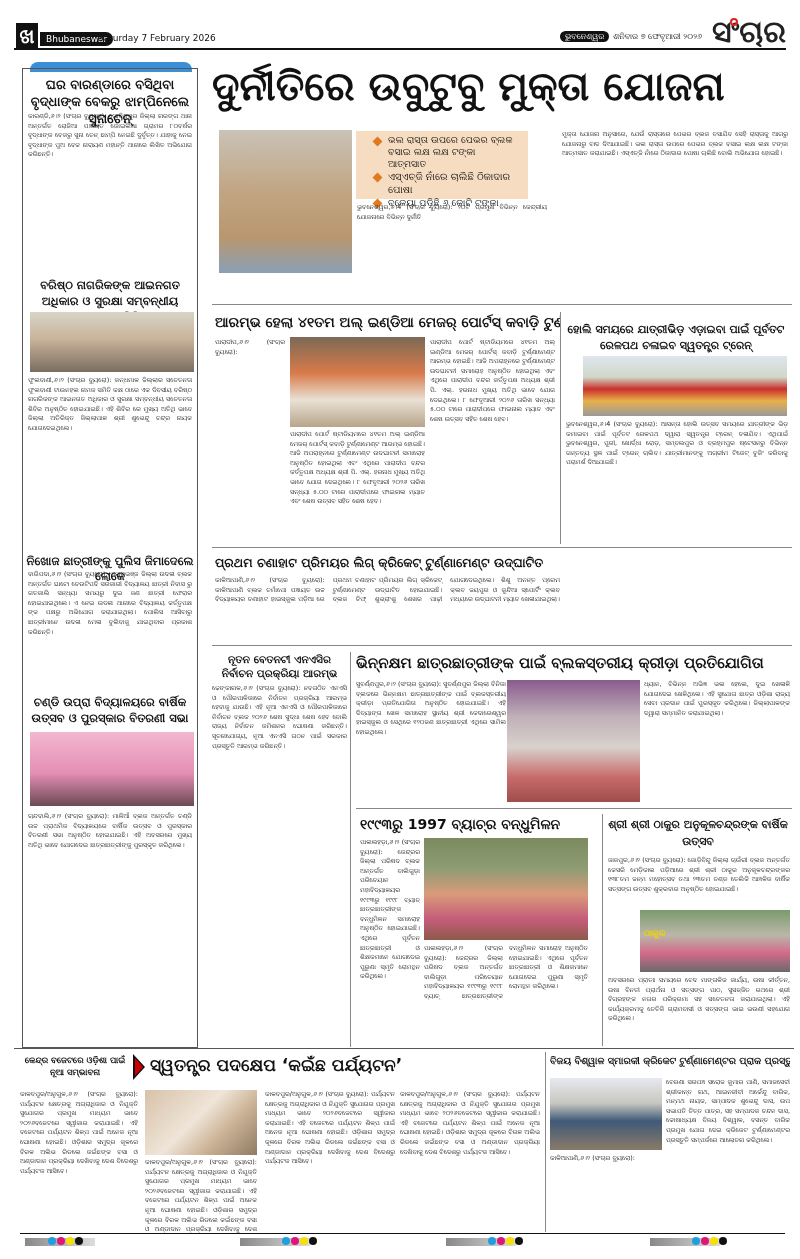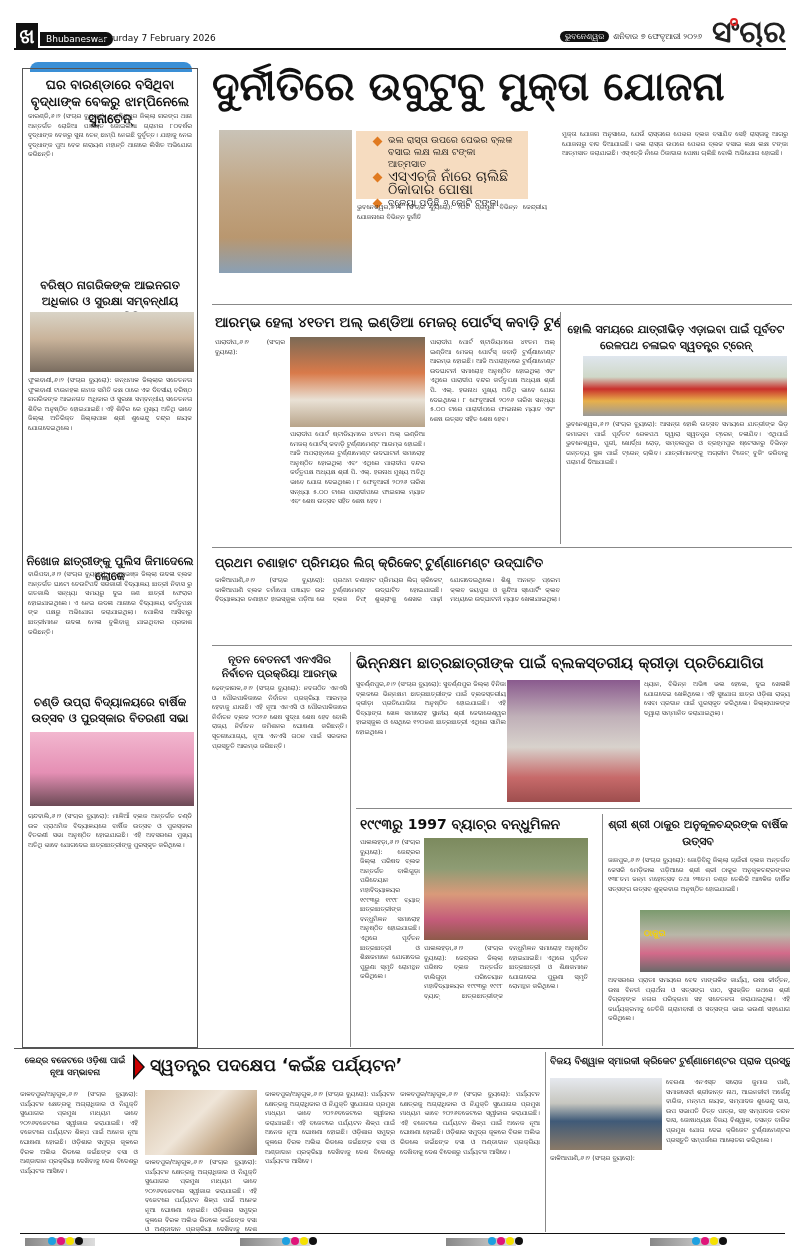--- a/index.html
+++ b/index.html
@@ -50,39 +50,39 @@
 <div class="abs col-text" style="left:28px;top:570px;width:164px;height:112px">ବାରିପଦା,୬।୨ (ସଂଚାର ବ୍ୟୁରୋ): ମୟୂରଭଞ୍ଜ ଜିଲ୍ଲା ଉଦଳା ବ୍ଲକ ଅନ୍ତର୍ଗତ ଘାଟୋ ଚେଉଟିପଦି ସରକାରୀ ବିଦ୍ୟାଳୟ ଛାତ୍ରୀ ନିବାସ ରୁ ଗତକାଲି ସନ୍ଧ୍ୟା ସମୟରୁ ଦୁଇ ଜଣ ଛାତ୍ରୀ ଫେରାର ହୋଇଯାଇଥିଲେ। ଏ ନେଇ ଉଦଳା ଥାନାରେ ବିଦ୍ୟାଳୟ କର୍ତ୍ତୃପକ୍ଷ ଙ୍କ ପକ୍ଷରୁ ଅଭିଯୋଗ କରାଯାଇଥିଲା। ପୋଲିସ ଆସିବାରୁ ଛାତ୍ରୀମାନେ ଉଦଳା ମେଳା ବୁଲିବାକୁ ଯାଇଥିବାର ପ୍ରକାଶ କରିଛନ୍ତି।</div>
 
 <div class="abs hl" style="left:26px;top:694px;width:168px;font-size:11.5px;line-height:16px">ଚଣ୍ଡି ଉପ୍ରା ବିଦ୍ୟାଳୟରେ ବାର୍ଷିକ ଉତ୍ସବ ଓ ପୁରସ୍କାର ବିତରଣୀ ସଭା</div>
 <div class="abs photo" style="left:30px;top:732px;width:164px;height:74px;background:linear-gradient(180deg,#f2b7cf 0%,#e58fb4 55%,#6b4a55 100%)"></div>
 <div class="abs col-text" style="left:28px;top:812px;width:164px;height:230px">ଚାନ୍ଦବାଲି,୬।୨ (ସଂଚାର ବ୍ୟୁରୋ): ମାଳିଆଁ ବ୍ଲକ ଅନ୍ତର୍ଗତ ଚଣ୍ଡି ଉଚ୍ଚ ପ୍ରାଥମିକ ବିଦ୍ୟାଳୟରେ ବାର୍ଷିକ ଉତ୍ସବ ଓ ପୁରସ୍କାର ବିତରଣୀ ସଭା ଅନୁଷ୍ଠିତ ହୋଇଯାଇଛି। ଏହି ଅବସରରେ ମୁଖ୍ୟ ଅତିଥି ଭାବେ ଯୋଗଦେଇ ଛାତ୍ରଛାତ୍ରୀଙ୍କୁ ପୁରସ୍କୃତ କରିଥିଲେ।</div>
 
 <div class="abs" style="left:212px;top:62px;width:575px;font-size:40px;font-weight:bold;line-height:48px;color:#111;white-space:nowrap">ଦୁର୍ନୀତିରେ ଉବୁଟୁବୁ ମୁକ୍ତା ଯୋଜନା</div>
 <div class="abs photo" style="left:219px;top:130px;width:133px;height:143px;background:linear-gradient(180deg,#c9c3b7 0%,#c2a786 40%,#b9976f 75%,#8aa0b5 100%)"></div>
 <div class="abs bullets" style="left:356px;top:131px;width:172px;height:68px;padding:3px 14px">
   <div style="font-size:9.5px;line-height:12px">ଭଲ ରାସ୍ତା ଉପରେ ପେଭର ବ୍ଲକ ବସାଇ ଲକ୍ଷ ଲକ୍ଷ ଟଙ୍କା ଆତ୍ମସାତ</div>
-  <div style="font-size:14px;line-height:13px">ଏସ୍‌ଏଚ୍‌ଜି ନାଁରେ ଚାଲିଛି ଠିକାଦାର ପୋଷା</div>
+  <div style="font-size:10px;line-height:13px">ଏସ୍‌ଏଚ୍‌ଜି ନାଁରେ ଚାଲିଛି ଠିକାଦାର ପୋଷା</div>
   <div style="font-size:9.5px;line-height:13px">ବକେୟା ପଡ଼ିଛି ୬ କୋଟି ଟଙ୍କା</div>
 </div>
 <div class="abs col-text" style="left:357px;top:203px;width:190px;height:90px">ଭୁବନେଶ୍ୱର,୬।4 (ସଂଚାର ବ୍ୟୁରୋ): ୨୦ଟି ପ୍ରମୁଖ ବିଭିନ୍ନ କେନ୍ଦ୍ରୀୟ ଯୋଜନାରେ ବିଭିନ୍ନ ଦୁର୍ନୀତି</div>
 <div class="abs col-text" style="left:562px;top:130px;width:226px;height:165px">ମୁକ୍ତା ଯୋଜନା ଅନୁସାରେ, ଯେଉଁ ରାସ୍ତାରେ ପେଭର ବ୍ଲକ ବସାଯିବ ସେହି ରାସ୍ତାକୁ ଆଗରୁ ଯୋଜନାରୁ ବାଦ ଦିଆଯାଇଛି। ଭଲ ରାସ୍ତା ଉପରେ ପେଭର ବ୍ଲକ ବସାଇ ଲକ୍ଷ ଲକ୍ଷ ଟଙ୍କା ଆତ୍ମସାତ କରାଯାଇଛି। ଏସ୍‌ଏଚ୍‌ଜି ନାଁରେ ଠିକାଦାର ପୋଷା ଚାଲିଛି ବୋଲି ଅଭିଯୋଗ ହୋଇଛି।</div>
 
 <div class="abs rule-h" style="left:212px;top:304px;width:580px"></div>
 
 <div class="abs" style="left:215px;top:312px;width:345px;font-size:14px;font-weight:bold;line-height:20px;white-space:nowrap;overflow:hidden">ଆରମ୍ଭ ହେଲା ୪୧ତମ ଅଲ୍ ଇଣ୍ଡିଆ ମେଜର୍ ପୋର୍ଟସ୍ କବାଡ଼ି ଟୁର୍ଣ୍ଣାମେଣ୍ଟ</div>
 <div class="abs col-text" style="left:215px;top:338px;width:70px;height:200px">ପାରାଦୀପ,୬।୨ (ସଂଚାର ବ୍ୟୁରୋ):</div>
 <div class="abs photo" style="left:290px;top:337px;width:135px;height:90px;background:linear-gradient(180deg,#7b6a56 0%,#d97a4a 40%,#e9e1d5 70%,#b8a48a 100%)"></div>
 <div class="abs col-text" style="left:290px;top:430px;width:135px;height:110px">ପାରାଦୀପ ପୋର୍ଟ ଷ୍ଟାଡିୟମରେ ୪୧ତମ ଅଲ୍ ଇଣ୍ଡିଆ ମେଜର୍ ପୋର୍ଟସ୍ କବାଡ଼ି ଟୁର୍ଣ୍ଣାମେଣ୍ଟ ଆରମ୍ଭ ହୋଇଛି। ଆଜି ଅପରାହ୍ନରେ ଟୁର୍ଣ୍ଣାମେଣ୍ଟ ଉଦଘାଟନୀ ସମାରୋହ ଅନୁଷ୍ଠିତ ହୋଇଥିଲା ଏବଂ ଏଥିରେ ପାରାଦୀପ ବନ୍ଦର କର୍ତ୍ତୃପକ୍ଷ ଅଧ୍ୟକ୍ଷ ଶ୍ରୀ ପି. ଏଲ୍. ହରନାଧ ମୁଖ୍ୟ ଅତିଥି ଭାବେ ଯୋଗ ଦେଇଥିଲେ। ୮ ଫେବୃଆରୀ ୨୦୨୬ ତାରିଖ ସନ୍ଧ୍ୟା ୫.୦୦ ଟାରେ ପାରାଦୀପରେ ଫାଇନାଲ ମ୍ୟାଚ ଏବଂ ଶେଷ ଉତ୍ସବ ସହିତ ଶେଷ ହେବ।</div>
 <div class="abs col-text" style="left:430px;top:338px;width:125px;height:200px">ପାରାଦୀପ ପୋର୍ଟ ଷ୍ଟାଡିୟମରେ ୪୧ତମ ଅଲ୍ ଇଣ୍ଡିଆ ମେଜର୍ ପୋର୍ଟସ୍ କବାଡ଼ି ଟୁର୍ଣ୍ଣାମେଣ୍ଟ ଆରମ୍ଭ ହୋଇଛି। ଆଜି ଅପରାହ୍ନରେ ଟୁର୍ଣ୍ଣାମେଣ୍ଟ ଉଦଘାଟନୀ ସମାରୋହ ଅନୁଷ୍ଠିତ ହୋଇଥିଲା ଏବଂ ଏଥିରେ ପାରାଦୀପ ବନ୍ଦର କର୍ତ୍ତୃପକ୍ଷ ଅଧ୍ୟକ୍ଷ ଶ୍ରୀ ପି. ଏଲ୍. ହରନାଧ ମୁଖ୍ୟ ଅତିଥି ଭାବେ ଯୋଗ ଦେଇଥିଲେ। ୮ ଫେବୃଆରୀ ୨୦୨୬ ତାରିଖ ସନ୍ଧ୍ୟା ୫.୦୦ ଟାରେ ପାରାଦୀପରେ ଫାଇନାଲ ମ୍ୟାଚ ଏବଂ ଶେଷ ଉତ୍ସବ ସହିତ ଶେଷ ହେବ।</div>
 
 <div class="abs rule-v" style="left:560px;top:312px;height:232px"></div>
 
 <div class="abs hl" style="left:565px;top:322px;width:222px;font-size:11px;line-height:16px">ହୋଲି ସମୟରେ ଯାତ୍ରୀଭିଡ଼ ଏଡ଼ାଇବା ପାଇଁ ପୂର୍ବତଟ ରେଳପଥ ଚଳାଇବ ସ୍ୱତନ୍ତ୍ର ଟ୍ରେନ୍</div>
 <div class="abs photo" style="left:583px;top:356px;width:204px;height:60px;background:linear-gradient(180deg,#dfe6ee 0%,#cfd8c8 35%,#c9302c 55%,#e8b04a 75%,#9a9a9a 100%)"></div>
-<div class="abs col-text" style="left:566px;top:420px;width:222px;height:120px">ଭୁବନେଶ୍ୱର,୬।୨ (ସଂଚାର ବ୍ୟୁରୋ): ଆସନ୍ତା ହୋଲି ଉତ୍ସବ ସମୟରେ ଯାତ୍ରୀଙ୍କ ଭିଡ଼ କମାଇବା ପାଇଁ ପୂର୍ବତଟ ରେଳପଥ ଦ୍ୱାରା ସ୍ୱତନ୍ତ୍ର ଟ୍ରେନ୍ ଚଳାଯିବ। ଏଥିପାଇଁ ଭୁବନେଶ୍ୱର, ପୁରୀ, ଖୋର୍ଦ୍ଧା ରୋଡ଼, ସମ୍ବଲପୁର ଓ ବ୍ରହ୍ମପୁର ଷ୍ଟେସନରୁ ବିଭିନ୍ନ ଗନ୍ତବ୍ୟ ସ୍ଥଳ ପାଇଁ ଟ୍ରେନ୍ ଚାଲିବ। ଯାତ୍ରୀମାନଙ୍କୁ ଅଗ୍ରୀମ ଟିକେଟ୍ ବୁକିଂ କରିବାକୁ ପରାମର୍ଶ ଦିଆଯାଇଛି।</div>
+<div class="abs col-text" style="left:566px;top:420px;width:222px;height:120px">ଭୁବନେଶ୍ୱର,୬।4 (ସଂଚାର ବ୍ୟୁରୋ): ଆସନ୍ତା ହୋଲି ଉତ୍ସବ ସମୟରେ ଯାତ୍ରୀଙ୍କ ଭିଡ଼ କମାଇବା ପାଇଁ ପୂର୍ବତଟ ରେଳପଥ ଦ୍ୱାରା ସ୍ୱତନ୍ତ୍ର ଟ୍ରେନ୍ ଚଳାଯିବ। ଏଥିପାଇଁ ଭୁବନେଶ୍ୱର, ପୁରୀ, ଖୋର୍ଦ୍ଧା ରୋଡ଼, ସମ୍ବଲପୁର ଓ ବ୍ରହ୍ମପୁର ଷ୍ଟେସନରୁ ବିଭିନ୍ନ ଗନ୍ତବ୍ୟ ସ୍ଥଳ ପାଇଁ ଟ୍ରେନ୍ ଚାଲିବ। ଯାତ୍ରୀମାନଙ୍କୁ ଅଗ୍ରୀମ ଟିକେଟ୍ ବୁକିଂ କରିବାକୁ ପରାମର୍ଶ ଦିଆଯାଇଛି।</div>
 
 <div class="abs rule-h" style="left:212px;top:547px;width:580px"></div>
 
 <div class="abs" style="left:215px;top:554px;width:345px;font-size:12.5px;font-weight:bold;line-height:18px;white-space:nowrap;overflow:hidden">ପ୍ରଥମ ଚଣାହାଟ ପ୍ରିମୟର ଲିଗ୍ କ୍ରିକେଟ୍ ଟୁର୍ଣ୍ଣାମେଣ୍ଟ ଉଦ୍‌ଘାଟିତ</div>
 <div class="abs col-text" style="left:215px;top:576px;width:345px;height:62px;column-count:3;column-gap:8px">କାଳିଆପାଣି,୬।୨ (ସଂଚାର ବ୍ୟୁରୋ): କାଳିଆପାଣି ବ୍ଲକ ଚମାଁପୋ ପଞ୍ଚାୟତ ଉଚ୍ଚ ବିଦ୍ୟାଳୟର ଚଣାହାଟ ହାଇସ୍କୁଲ ପଡ଼ିଆ ରେ ପ୍ରଥମ ଚଣାହାଟ ପ୍ରିମୟର ଲିଗ୍ କ୍ରିକେଟ୍ ଟୁର୍ଣ୍ଣାମେଣ୍ଟ ଉଦ୍‌ଘାଟିତ ହୋଇଯାଇଛି। ବ୍ଲକ ଚିଫ୍ ଶୁଭ୍ରାଂଶୁ ଶେଖର ପାଢ଼ୀ ଯୋଗଦେଇଥିଲେ। ଶିଶୁ ଅନନ୍ତ ପ୍ରେମ କ୍ଲବ ଜୟପୁର ଓ କୁନ୍ଦିଆ ସ୍ପୋର୍ଟିଂ କ୍ଲବ ମଧ୍ୟରେ ଉଦ୍‌ଘାଟନୀ ମ୍ୟାଚ ଖେଳାଯାଇଥିଲା।</div>
 
 <div class="abs rule-h" style="left:212px;top:645px;width:580px"></div>
 
 <div class="abs hl" style="left:212px;top:652px;width:135px;font-size:10.5px;line-height:14px">ନୂତନ ବେତନଟୀ ଏନଏସିର ନିର୍ବାଚନ ପ୍ରକ୍ରିୟା ଆରମ୍ଭ</div>
 <div class="abs col-text" style="left:212px;top:684px;width:135px;height:360px">ଢେଙ୍କାନାଳ,୬।୨ (ସଂଚାର ବ୍ୟୁରୋ): ନବଗଠିତ ଏନଏସି ଓ ପୌରପାଳିକାରେ ନିର୍ବାଚନ ପ୍ରକ୍ରିୟା ଆରମ୍ଭ ହେବାକୁ ଯାଉଛି। ଏହି ନୂଆ ଏନଏସି ଓ ପୌରପାଳିକାରେ ନିର୍ବାଚନ ବ୍ଲକ ୨୦୨୬ ଶେଷ ସୁଦ୍ଧା ଶେଷ ହେବ ବୋଲି ରାଜ୍ୟ ନିର୍ବାଚନ କମିଶନର ଘୋଷଣା କରିଛନ୍ତି। ସୂଚନାଯୋଗ୍ୟ, ନୂଆ ଏନଏସି ଗଠନ ପାଇଁ ସରକାର ପ୍ରସ୍ତୁତି ଆରମ୍ଭ କରିଛନ୍ତି।</div>
@@ -119,21 +119,21 @@
 <div class="abs col-text" style="left:20px;top:1090px;width:118px;height:145px">କାଳବପୁର/ଅନୁଗୁଳ,୬।୨ (ସଂଚାର ବ୍ୟୁରୋ): ପର୍ଯ୍ୟଟନ କ୍ଷେତ୍ରକୁ ଅଗ୍ରାଧିକାର ଓ ନିଯୁକ୍ତି ସୁଯୋଗର ପ୍ରମୁଖ ମାଧ୍ୟମ ଭାବେ ୨୦୨୬ବଜେଟରେ ସ୍ୱୀକାର କରାଯାଇଛି। ଏହି ବଜେଟରେ ପର୍ଯ୍ୟଟନ ଶିଳ୍ପ ପାଇଁ ଅନେକ ନୂଆ ଘୋଷଣା ହୋଇଛି। ଓଡ଼ିଶାର ସମୁଦ୍ର କୂଳରେ ବିରଳ ଅଲିଭ ରିଡଲେ କଇଁଛଙ୍କ ବସା ଓ ଅଣ୍ଡାଦାନ ପ୍ରକ୍ରିୟା ଦେଖିବାକୁ ଦେଶ ବିଦେଶରୁ ପର୍ଯ୍ୟଟକ ଆସିବେ।</div>
 <div class="abs photo" style="left:145px;top:1090px;width:112px;height:65px;background:linear-gradient(135deg,#d7c2a8 0%,#efe5d8 45%,#c9b092 70%,#8f7a64 100%)"></div>
 <div class="abs col-text" style="left:145px;top:1158px;width:112px;height:77px">କାଳବପୁର/ଅନୁଗୁଳ,୬।୨ (ସଂଚାର ବ୍ୟୁରୋ): ପର୍ଯ୍ୟଟନ କ୍ଷେତ୍ରକୁ ଅଗ୍ରାଧିକାର ଓ ନିଯୁକ୍ତି ସୁଯୋଗର ପ୍ରମୁଖ ମାଧ୍ୟମ ଭାବେ ୨୦୨୬ବଜେଟରେ ସ୍ୱୀକାର କରାଯାଇଛି। ଏହି ବଜେଟରେ ପର୍ଯ୍ୟଟନ ଶିଳ୍ପ ପାଇଁ ଅନେକ ନୂଆ ଘୋଷଣା ହୋଇଛି। ଓଡ଼ିଶାର ସମୁଦ୍ର କୂଳରେ ବିରଳ ଅଲିଭ ରିଡଲେ କଇଁଛଙ୍କ ବସା ଓ ଅଣ୍ଡାଦାନ ପ୍ରକ୍ରିୟା ଦେଖିବାକୁ ଦେଶ ବିଦେଶରୁ ପର୍ଯ୍ୟଟକ ଆସିବେ।</div>
 <div class="abs col-text" style="left:265px;top:1090px;width:130px;height:145px">କାଳବପୁର/ଅନୁଗୁଳ,୬।୨ (ସଂଚାର ବ୍ୟୁରୋ): ପର୍ଯ୍ୟଟନ କ୍ଷେତ୍ରକୁ ଅଗ୍ରାଧିକାର ଓ ନିଯୁକ୍ତି ସୁଯୋଗର ପ୍ରମୁଖ ମାଧ୍ୟମ ଭାବେ ୨୦୨୬ବଜେଟରେ ସ୍ୱୀକାର କରାଯାଇଛି। ଏହି ବଜେଟରେ ପର୍ଯ୍ୟଟନ ଶିଳ୍ପ ପାଇଁ ଅନେକ ନୂଆ ଘୋଷଣା ହୋଇଛି। ଓଡ଼ିଶାର ସମୁଦ୍ର କୂଳରେ ବିରଳ ଅଲିଭ ରିଡଲେ କଇଁଛଙ୍କ ବସା ଓ ଅଣ୍ଡାଦାନ ପ୍ରକ୍ରିୟା ଦେଖିବାକୁ ଦେଶ ବିଦେଶରୁ ପର୍ଯ୍ୟଟକ ଆସିବେ।</div>
 <div class="abs col-text" style="left:400px;top:1090px;width:140px;height:145px">କାଳବପୁର/ଅନୁଗୁଳ,୬।୨ (ସଂଚାର ବ୍ୟୁରୋ): ପର୍ଯ୍ୟଟନ କ୍ଷେତ୍ରକୁ ଅଗ୍ରାଧିକାର ଓ ନିଯୁକ୍ତି ସୁଯୋଗର ପ୍ରମୁଖ ମାଧ୍ୟମ ଭାବେ ୨୦୨୬ବଜେଟରେ ସ୍ୱୀକାର କରାଯାଇଛି। ଏହି ବଜେଟରେ ପର୍ଯ୍ୟଟନ ଶିଳ୍ପ ପାଇଁ ଅନେକ ନୂଆ ଘୋଷଣା ହୋଇଛି। ଓଡ଼ିଶାର ସମୁଦ୍ର କୂଳରେ ବିରଳ ଅଲିଭ ରିଡଲେ କଇଁଛଙ୍କ ବସା ଓ ଅଣ୍ଡାଦାନ ପ୍ରକ୍ରିୟା ଦେଖିବାକୁ ଦେଶ ବିଦେଶରୁ ପର୍ଯ୍ୟଟକ ଆସିବେ।</div>
 
 <div class="abs rule-v" style="left:545px;top:1052px;height:180px"></div>
 
 <div class="abs" style="left:550px;top:1053px;width:240px;font-size:9.6px;font-weight:bold;line-height:16px;white-space:nowrap;overflow:hidden">ବିଜୟ ବିଶ୍ୱାଳ ସ୍ମାରକୀ କ୍ରିକେଟ ଟୁର୍ଣ୍ଣାମେଣ୍ଟର ପ୍ରାକ ପ୍ରସ୍ତୁତି ବୈଠକ</div>
 <div class="abs photo" style="left:550px;top:1078px;width:112px;height:72px;background:linear-gradient(180deg,#e6e9ef 0%,#c7c7c0 35%,#3f5a78 60%,#8a7a68 100%)"></div>
-<div class="abs col-text" style="left:666px;top:1078px;width:124px;height:157px">ବେରଣା ଏନଏସ୍ଚ ସରୋଜ କୁମାର ପାଣି, ସମାଜସେବୀ ଶ୍ରୀକାନ୍ତ ନାଥ, ଆଇନଜୀବୀ ଅର୍କେନ୍ଦୁ ବାରିକ, ମନ୍ମଥ ନାୟକ, ସମ୍ପାଦକ ଶୁଭେନ୍ଦୁ ଦାସ, ଉପ ସଭାପତି ଚିତ୍ତ ପାତ୍ର, ସହ ସମ୍ପାଦକ ଚନ୍ଦନ ଦାସ, କୋଷାଧ୍ୟକ୍ଷ ବିଜୟ ବିଶ୍ୱାଳ, ବସନ୍ତ ବାରିକ ପ୍ରମୁଖ ଯୋଗ ଦେଇ କ୍ରିକେଟ ଟୁର୍ଣ୍ଣାମେଣ୍ଟର ପ୍ରସ୍ତୁତି ସମ୍ପର୍କରେ ଆଲୋଚନା କରିଥିଲେ।</div>
+<div class="abs col-text" style="left:666px;top:1078px;width:124px;height:157px">ବେରଣା ସରପଞ୍ଚ ସରୋଜ କୁମାର ପାଣି, ସମାଜସେବୀ ଶ୍ରୀକାନ୍ତ ନାଥ, ଆଇନଜୀବୀ ଅର୍କେନ୍ଦୁ ବାରିକ, ମନ୍ମଥ ନାୟକ, ସମ୍ପାଦକ ଶୁଭେନ୍ଦୁ ଦାସ, ଉପ ସଭାପତି ଚିତ୍ତ ପାତ୍ର, ସହ ସମ୍ପାଦକ ଚନ୍ଦନ ଦାସ, କୋଷାଧ୍ୟକ୍ଷ ବିଜୟ ବିଶ୍ୱାଳ, ବସନ୍ତ ବାରିକ ପ୍ରମୁଖ ଯୋଗ ଦେଇ କ୍ରିକେଟ ଟୁର୍ଣ୍ଣାମେଣ୍ଟର ପ୍ରସ୍ତୁତି ସମ୍ପର୍କରେ ଆଲୋଚନା କରିଥିଲେ।</div>
 <div class="abs col-text" style="left:550px;top:1154px;width:112px;height:80px">କାଳିଆପାଣି,୬।୨ (ସଂଚାର ବ୍ୟୁରୋ):</div>
 
 <div class="abs rule-h" style="left:20px;top:1233px;width:765px;background:#111"></div>
 <div class="abs colorbar" style="left:25px"></div>
 <div class="abs cmyk" style="left:48px;background:#1ea0e0"></div>
 <div class="abs cmyk" style="left:57px;background:#e0157a"></div>
 <div class="abs cmyk" style="left:66px;background:#f5e000"></div>
 <div class="abs cmyk" style="left:75px;background:#111"></div>
 <div class="abs colorbar" style="left:240px"></div>
 <div class="abs cmyk" style="left:282px;background:#1ea0e0"></div>

